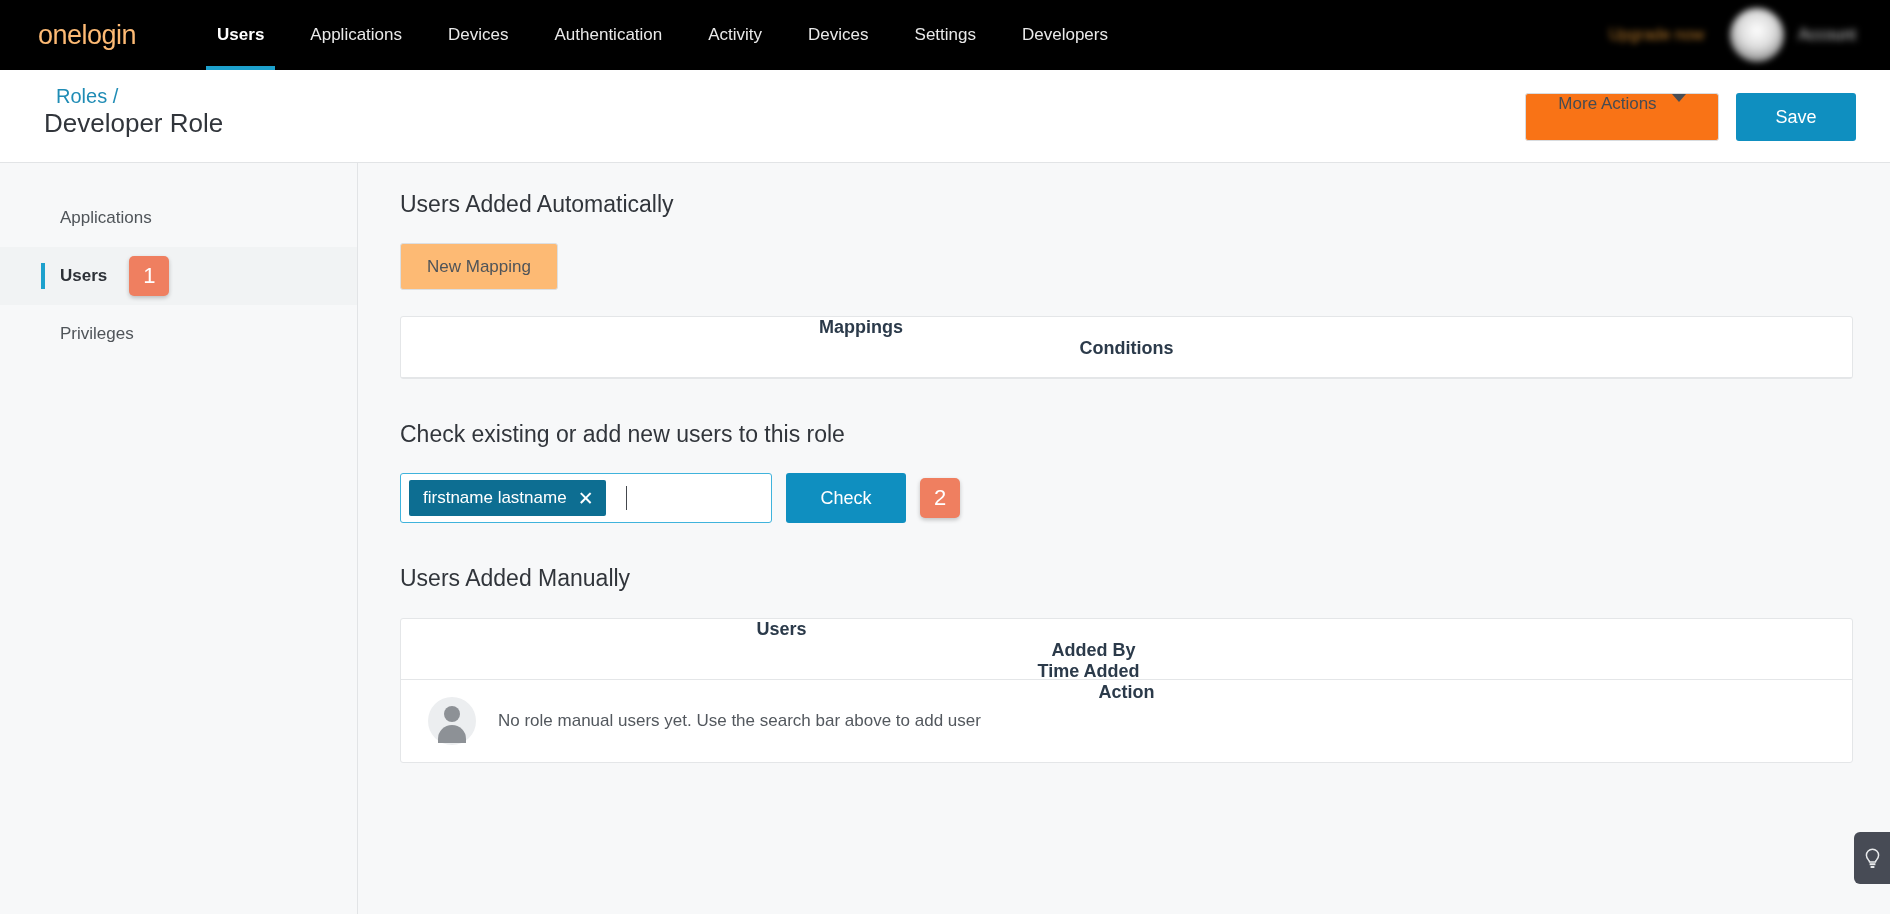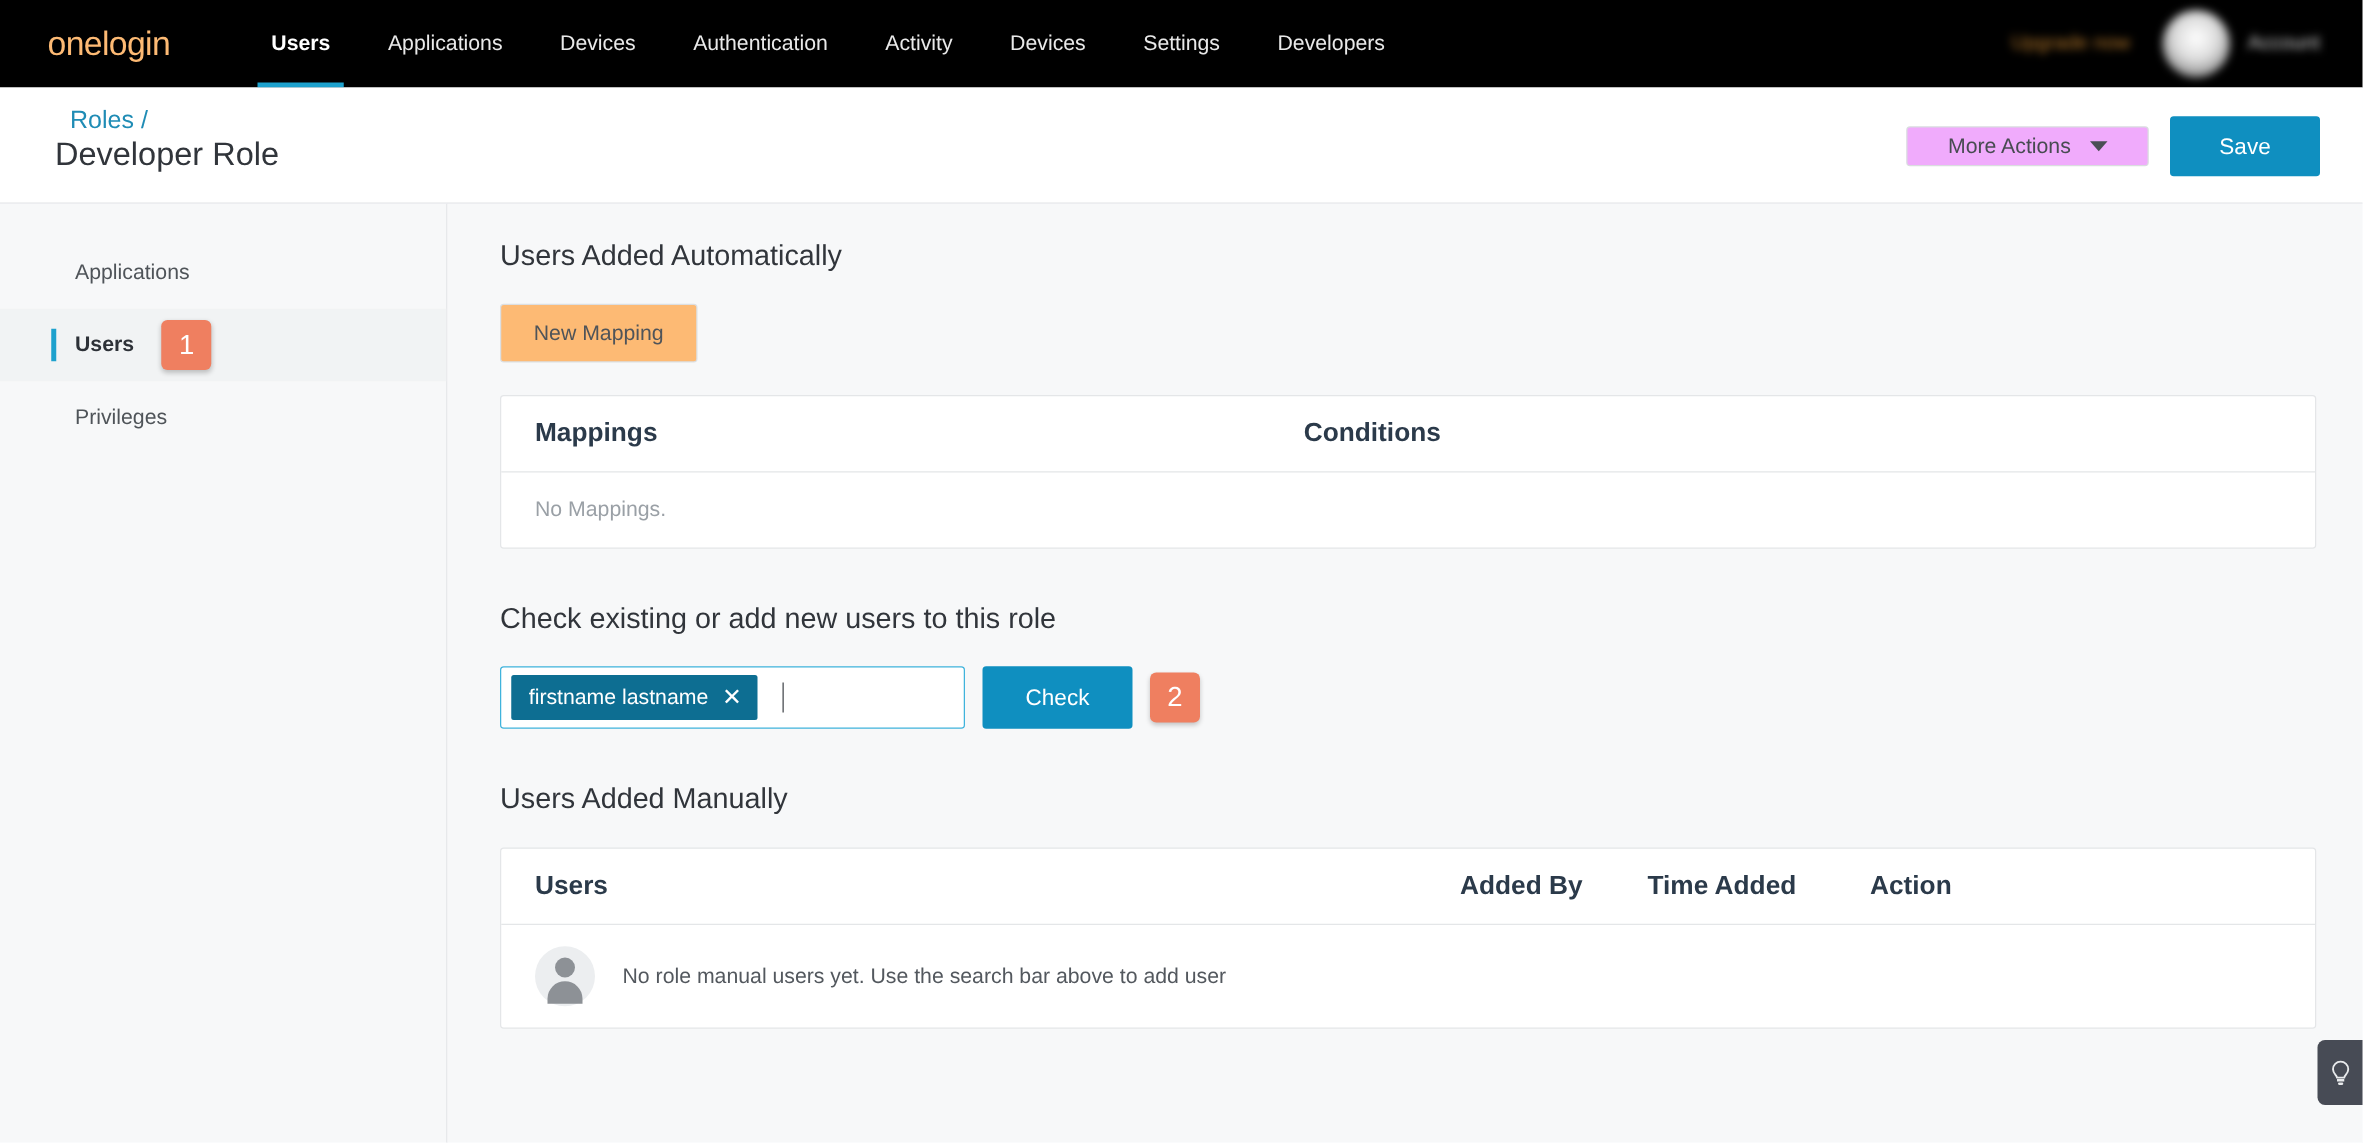--- a/index.html
+++ b/index.html
@@ -88,26 +88,26 @@
   .breadcrumb .crumb-sep { color: #1f8cb5; }
   .page-title {
     position: absolute; left: 44px; top: 38px;
     font-size: 26px; color: #31353b; font-weight: 400;
   }
   .head-actions {
     position: absolute; right: 34px; top: 23px;
     display: flex; align-items: center; gap: 17px;
   }
   .btn-more {
-    height: 32px; min-width: 194px;
-    background: #f0abfc;
+    height: 48px; min-width: 194px;
+    background: #f97316;
     border: 1px solid #d9dcdf;
     border-radius: 3px;
     color: #474b51; font-size: 17px;
-    display: flex; align-items: center; justify-content: center;
+    display: flex; align-items: flex-start; justify-content: center;
     gap: 15px; padding: 0 20px; cursor: pointer;
     font-family: "Liberation Sans", sans-serif;
   }
   .caret-down {
     width: 0; height: 0;
     border-left: 7px solid transparent;
     border-right: 7px solid transparent;
     border-top: 8px solid #4a4e54;
   }
   .btn-save {
@@ -191,21 +191,21 @@
     background: #ffffff;
     border: 1px solid #e4e6e8;
     border-radius: 3px;
     width: 1453px;
   }
   .card-head {
     display: flex; align-items: center;
     height: 61px;
     border-bottom: 1px solid #e4e6e8;
     padding: 0 27px;
-    font-size: 21px; color: #2b3a4a; font-weight: bold;
+    font-size: 18px; color: #2b3a4a; font-weight: bold; flex-direction: column;
   }
   .card-row {
     display: flex; align-items: center;
     min-height: 60px;
     padding: 0 27px;
     font-size: 17px; color: #9aa0a6;
   }
   .col-mappings { width: 615px; }
   .col-conditions { flex: 1; }
 
@@ -365,23 +365,20 @@
 
     
     <div class="section-title">Users Added Automatically</div>
 
     <button class="btn-newmapping">New Mapping</button>
 
     <div class="card">
       <div class="card-head">
         <div class="col-mappings">Mappings</div>
         <div class="col-conditions">Conditions</div>
-      </div>
-      <div class="card-row">
-        <span>No Mappings.</span>
       </div>
     </div>
 
     
     <div class="section-title" style="margin-top:42px;">Check existing or add new users to this role</div>
 
     <div class="check-row">
       <div class="tag-input">
         <div class="chip">
           <span>firstname lastname</span>

